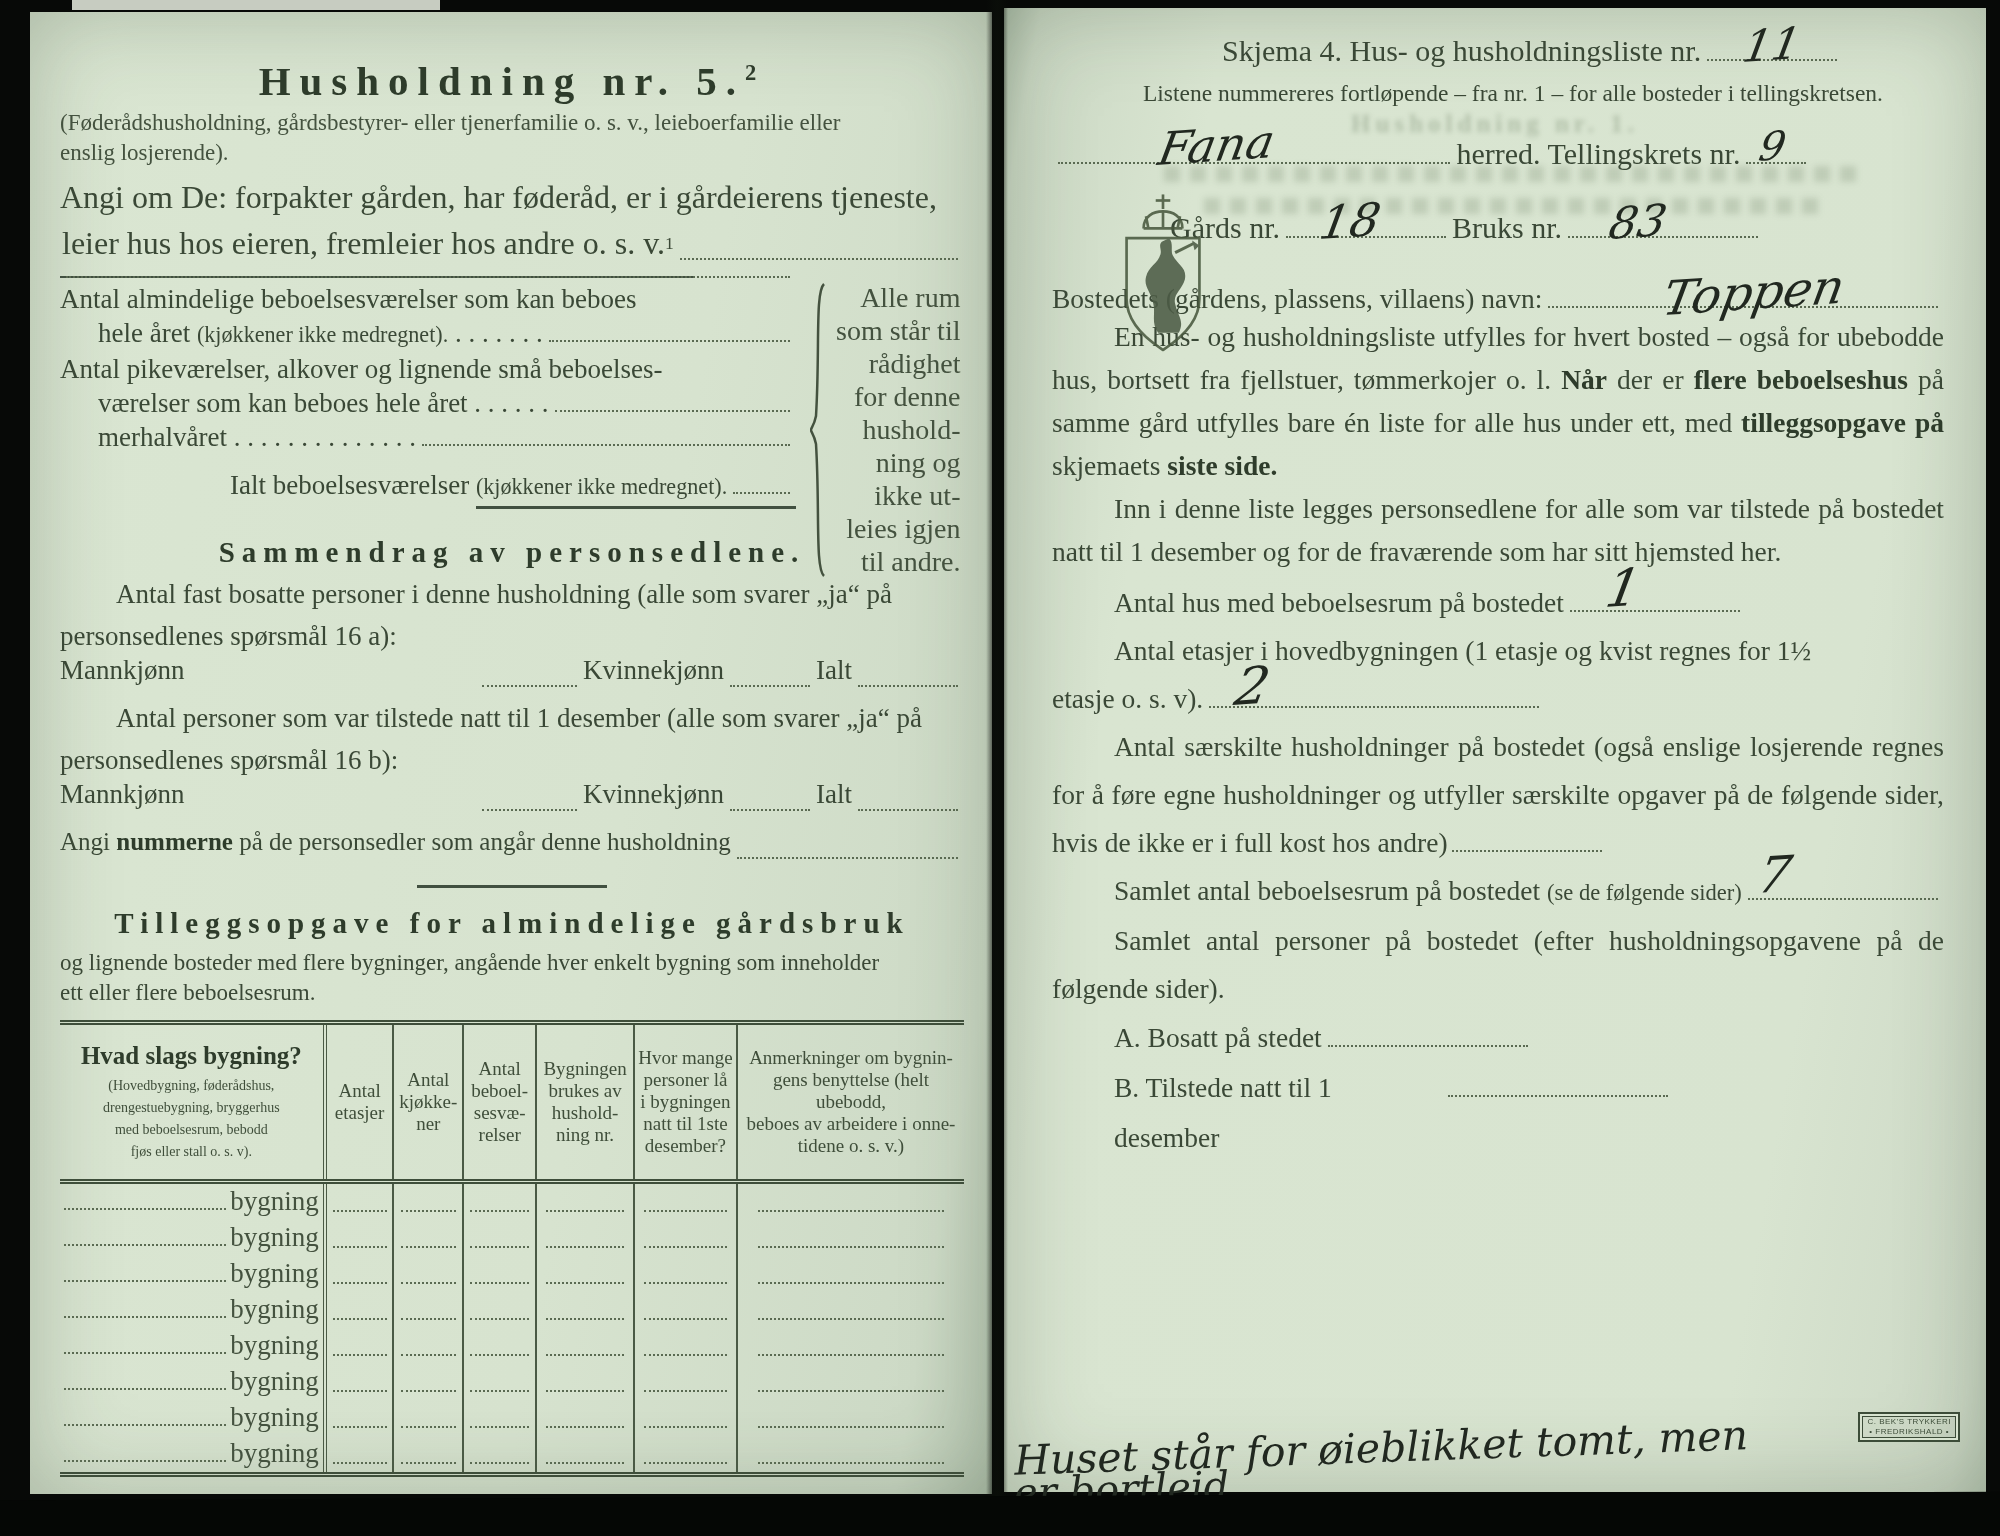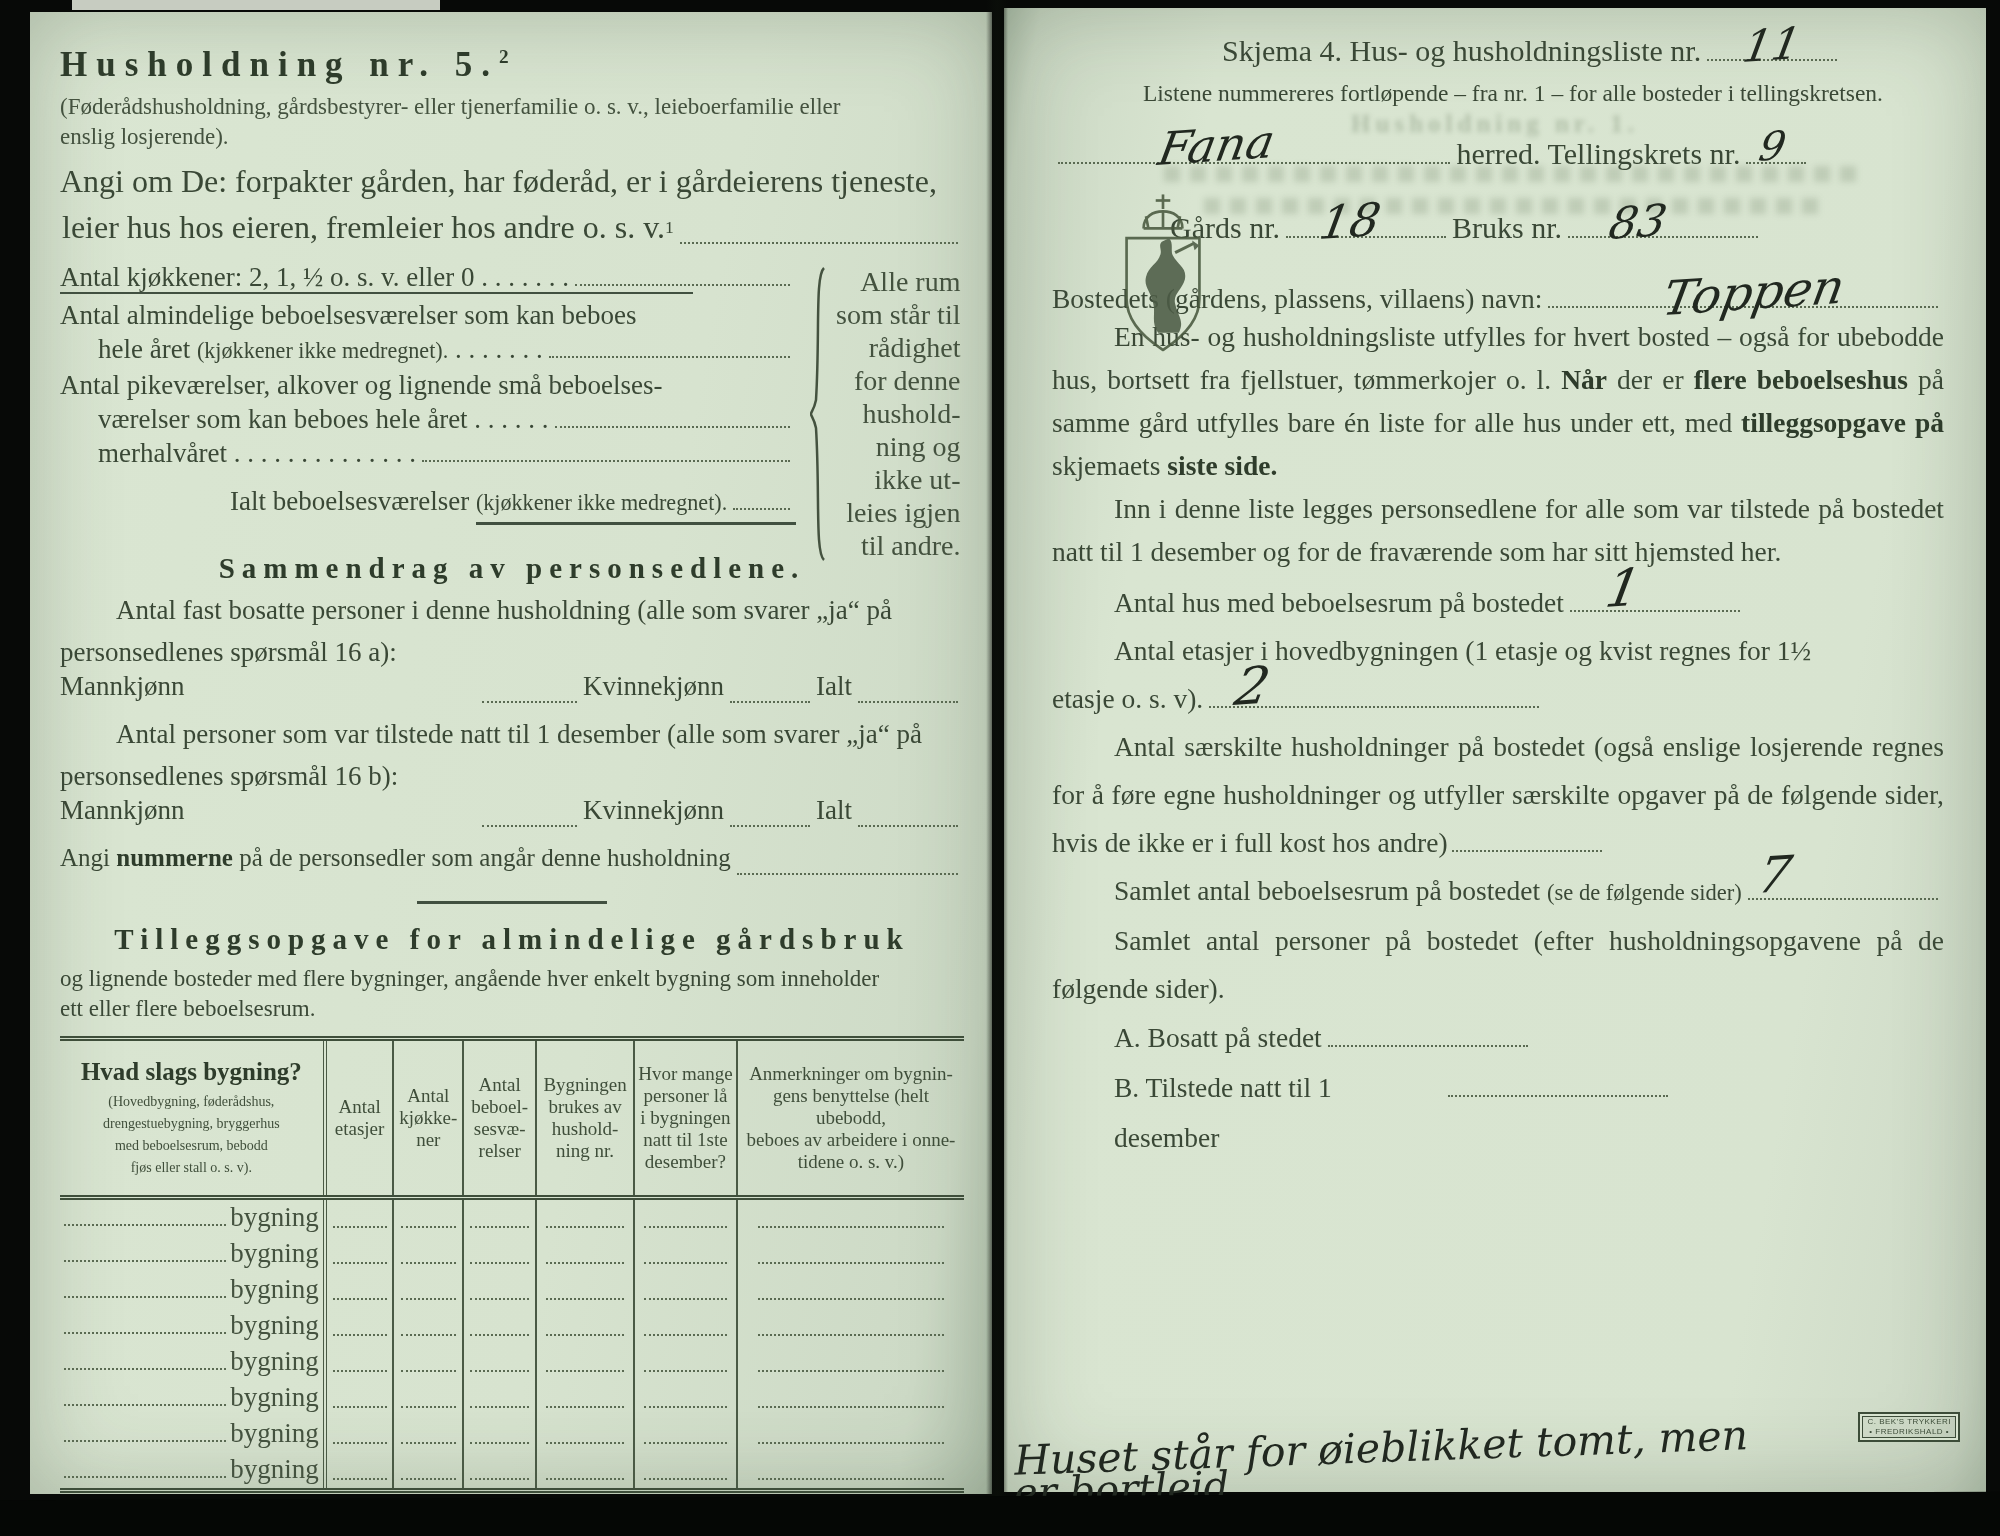--- a/index.html
+++ b/index.html
@@ -20,21 +20,21 @@
   .flex{display:flex;align-items:flex-end;}
   .dotfill{flex:1;border-bottom:2px dotted #5a6a52;margin:0 6px;position:relative;min-width:30px;}
   .dotfill.fw{flex:none;}
   .hw{font-style:italic;color:#212820;transform:skewX(-14deg) rotate(-4deg);display:inline-block;
       font-family:"DejaVu Serif",serif;}
   .hw-val{position:absolute;bottom:-8px;left:22%;font-size:42px;line-height:1;}
   .sm{font-size:.82em;}
   sup{font-size:.55em;vertical-align:super;}
   
   .lp-inner{padding:26px 28px 0 30px;font-size:27px;line-height:34px;}
-  .lp-title{font-size:35px;font-weight:bold;letter-spacing:9px;color:#2e3c2b;margin-top:2px;}
+  .lp-title{text-align:center;font-size:41px;font-weight:bold;letter-spacing:9px;color:#2e3c2b;margin-top:18px;}
   .lp-intro{font-size:23px;line-height:30px;margin-top:10px;color:#44523f;}
   .lp-angi{font-size:32px;margin-top:12px;}
   .lp-angi .cont{padding-left:2px;}
   .qblock{position:relative;padding-right:168px;margin-top:16px;}
   .qrow{display:flex;align-items:baseline;line-height:34px;}
   .qrow .cont-indent{padding-left:38px;}
   .ul-solid{border-bottom:2px solid #415040;width:86%;height:2px;margin-top:-4px;margin-bottom:4px;}
   .ialt-row{margin-left:170px;margin-top:14px;}
   .ialt-after{border-bottom:3px solid #415040;width:320px;margin-left:auto;margin-top:2px;}
   .bracket{position:absolute;right:-4px;top:4px;width:158px;height:300px;display:flex;align-items:center;}
@@ -107,21 +107,20 @@
 
       <div class="lp-angi">Angi om De:  forpakter gården, har føderåd, er i gårdeierens tjeneste,</div>
       <div class="lp-angi flex">
         <span class="cont">leier hus hos eieren, fremleier hos andre o. s. v.</span>
           <sup>1</sup>
         <span class="dotfill"></span>
       </div>
 
       <div class="qblock">
         <div class="qrow">
-          <span>Antal kjøkkener: 2, 1, ½ o. s. v. eller 0  .   .   .   .   .   .   .</span>
           <span class="dotfill"></span>
         </div>
         <div class="ul-solid"></div>
         <div class="qrow">Antal almindelige beboelsesværelser som kan beboes</div>
         <div class="qrow">
           <span class="cont-indent"><span>hele året </span><span class="sm">(kjøkkener ikke medregnet).</span><span>  .   .   .   .   .   .   .</span></span>
           <span class="dotfill"></span>
         </div>
         <div class="qrow">Antal pikeværelser, alkover og lignende små beboelses-</div>
         <div class="qrow">

